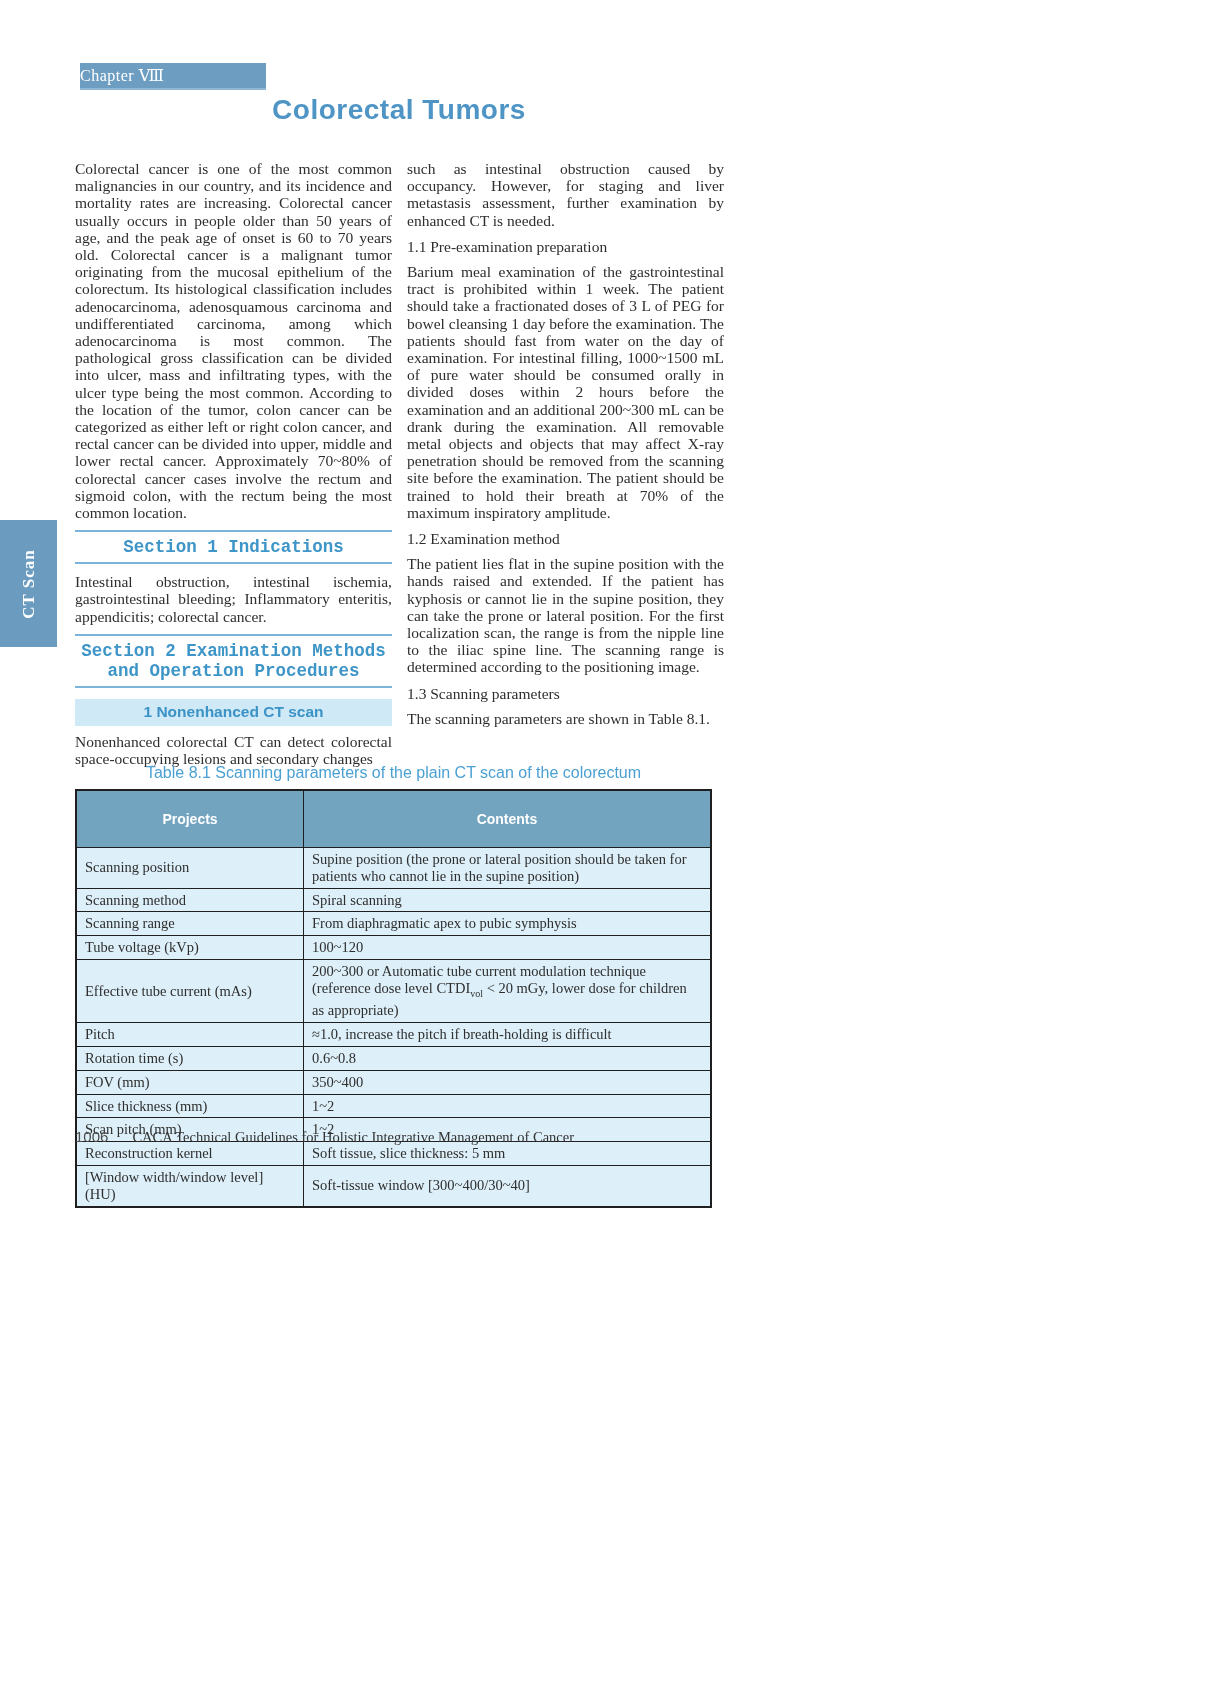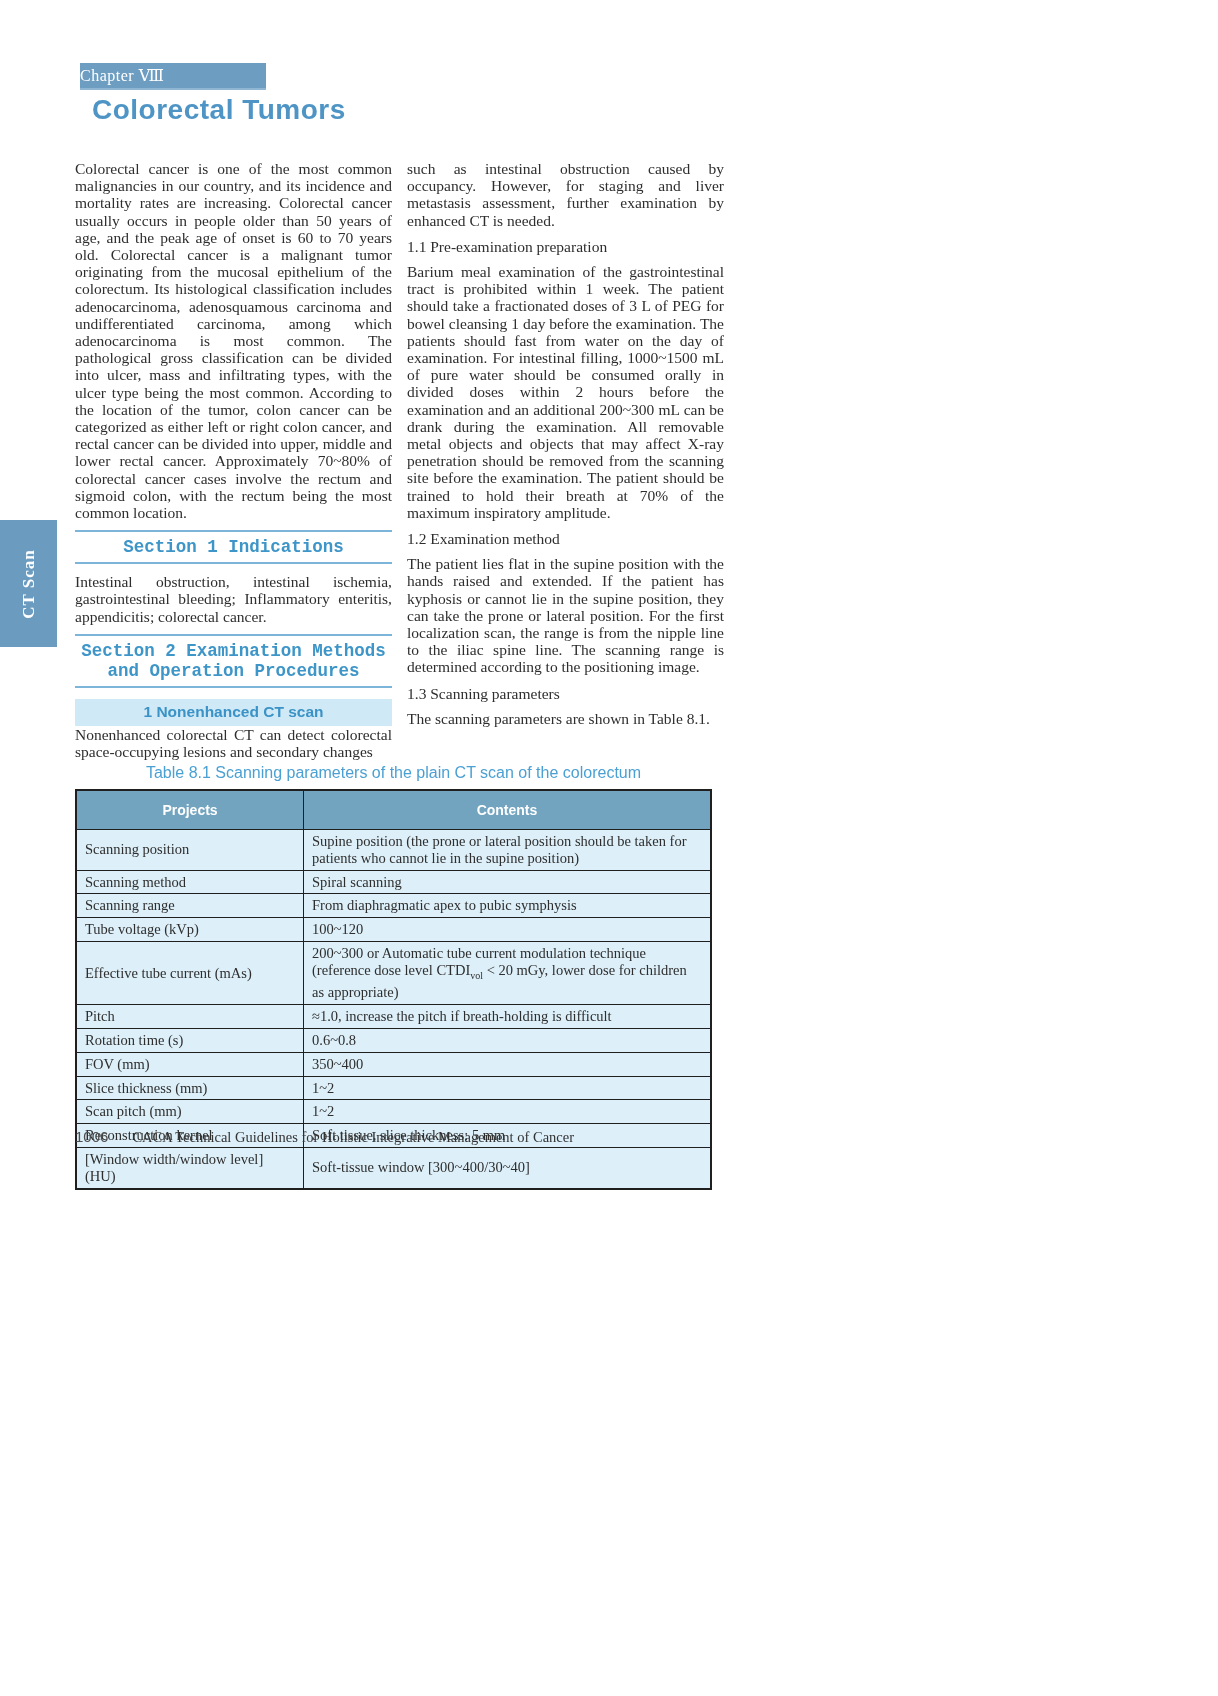--- a/index.html
+++ b/index.html
@@ -22,23 +22,23 @@
     box-sizing: border-box;
     color: #ffffff;
     font-size: 16px;
     line-height: 25px;
     padding-left: 0;
     letter-spacing: 0.5px;
   }
 
   .page-title {
     position: absolute;
-    left: 92px; top: 94px;
+    left: 75px; top: 94px;
     width: 648px;
-    text-align: left;
+    text-align: center;
     font-family: "Liberation Sans", "DejaVu Sans", sans-serif;
     font-weight: bold;
     font-size: 28px;
     color: #4e95c6;
     letter-spacing: 0.5px;
   }
 
   
   .col { position: absolute; top: 160px; width: 317px; }
   .col-left  { left: 75px; }
@@ -65,20 +65,21 @@
     font-weight: bold;
     font-size: 17.5px;
     line-height: 20px;
     color: #3e95c8;
     text-align: center;
     margin: 5px 0;
   }
 
   .sub-banner {
     margin-top: 11px;
+    margin-bottom: 7px;
     background: #cfe9f6;
     color: #3a92c6;
     font-family: "Liberation Sans", "DejaVu Sans", sans-serif;
     font-weight: bold;
     font-size: 15.5px;
     text-align: center;
     padding: 4px 0 5px 0;
   }
 
   
@@ -96,21 +97,21 @@
     border: 2px solid #1f1f1f;
     font-size: 14.5px;
     color: #2e2e2e;
   }
   table.params th {
     background: #72a4c0;
     color: #ffffff;
     font-family: "Liberation Sans", "DejaVu Sans", sans-serif;
     font-weight: bold;
     font-size: 14px;
-    padding: 11px 6px;
+    padding: 20px 6px;
     border: 1px solid #1f1f1f;
   }
   table.params td {
     background: #ddeff8;
     padding: 3px 8px;
     border: 1px solid #1f1f1f;
     line-height: 16.8px;
     text-align: left;
     vertical-align: middle;
   }

